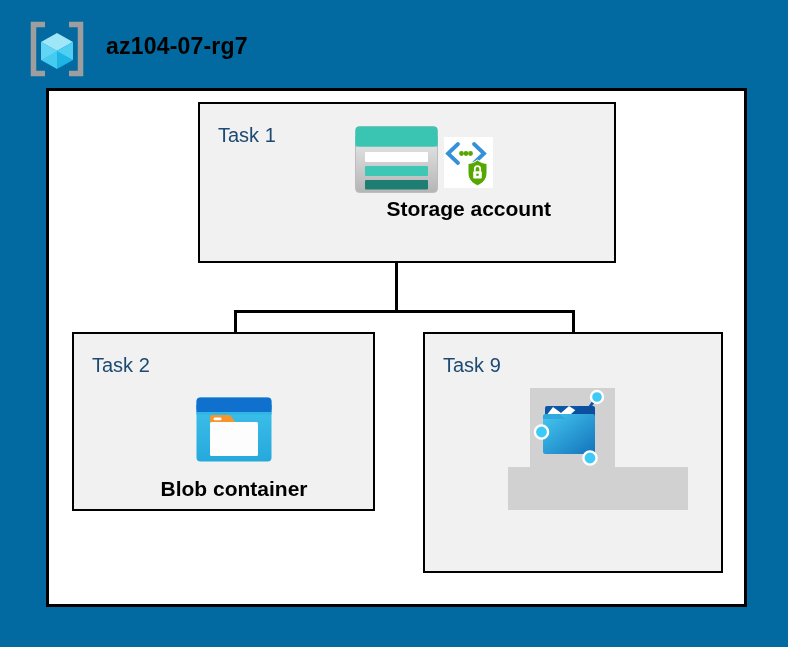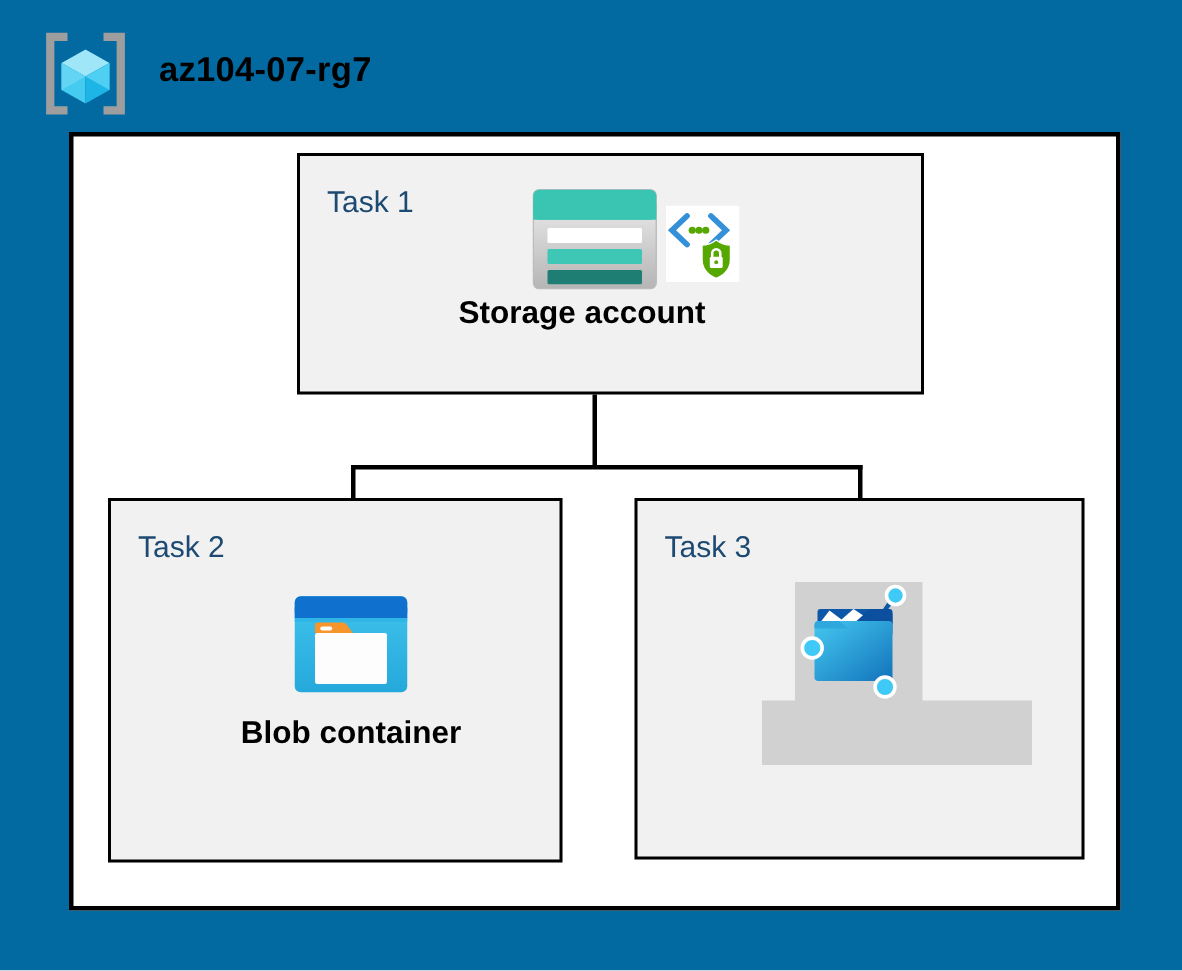--- a/index.html
+++ b/index.html
@@ -20,27 +20,27 @@
   }
   
   .task-box{
     position:absolute;background:#f1f1f1;border:2px solid #000;box-sizing:border-box;
   }
   .task-box .task-label{
     position:absolute;left:18px;top:8px;
     font-size:20px;font-weight:400;color:#1d4a72;margin-top:12px;
   }
   #task1{left:198px;top:102px;width:418px;height:161px;}
-  #task2{left:72px;top:332px;width:303px;height:243px;}
+  #task2{left:72px;top:332px;width:303px;height:179px;}
   #task3{left:423px;top:332px;width:300px;height:241px;}
   
   .item-label{
     position:absolute;font-size:21px;font-weight:700;color:#000;text-align:center;
   }
-  #storage-label{left:238px;top:197px;width:300px;}
+  #storage-label{left:251px;top:197px;width:300px;text-align:right;}
   #blob-label{left:109px;top:477px;width:250px;text-align:center;}
   #fileshare-label{left:508px;top:476px;width:180px;}
   
   .gray-patch{position:absolute;background:#d1d1d1;}
   #fs-icon-patch{left:530px;top:388px;width:85px;height:80px;}
   #fs-label-patch{left:508px;top:467px;width:180px;height:43px;}
   
   .connector{position:absolute;background:#000;}
   #conn-v1{left:395px;top:262px;width:3px;height:50px;}
   #conn-h {left:234px;top:310px;width:341px;height:3px;}
@@ -135,21 +135,21 @@
       <rect x="0.5" y="15" width="75" height="2.5" fill="#2fb5e6"></rect>
       <rect x="14" y="25" width="48" height="34" rx="1.5" fill="#fdfdfd"></rect>
       <path d="M14,25 v-5.5 a1.5,1.5 0 0 1 1.5,-1.5 h17 a3,3 0 0 1 2.4,1.2 l4.4,5.8 z" fill="#f5952b"></path>
       <rect x="17.5" y="20.6" width="8" height="2.7" rx="1.3" fill="#ffffff"></rect>
     </svg>
   </div>
 
   <div class="item-label" id="blob-label">Blob container</div>
 
   <div class="task-box" id="task3">
-    <span class="task-label">Task 3</span>
+    <span class="task-label">Task 9</span>
   </div>
 
   <div class="gray-patch" id="fs-icon-patch"></div>
   <div class="gray-patch" id="fs-label-patch"></div>
 
   <div class="abs" id="fileshare-icon">
     <svg width="82" height="82" viewBox="0 0 82 82">
       <defs>
         <linearGradient id="fsBody" x1="0" y1="0" x2="1" y2="1">
           <stop offset="0" stop-color="#45c8f0"></stop>

